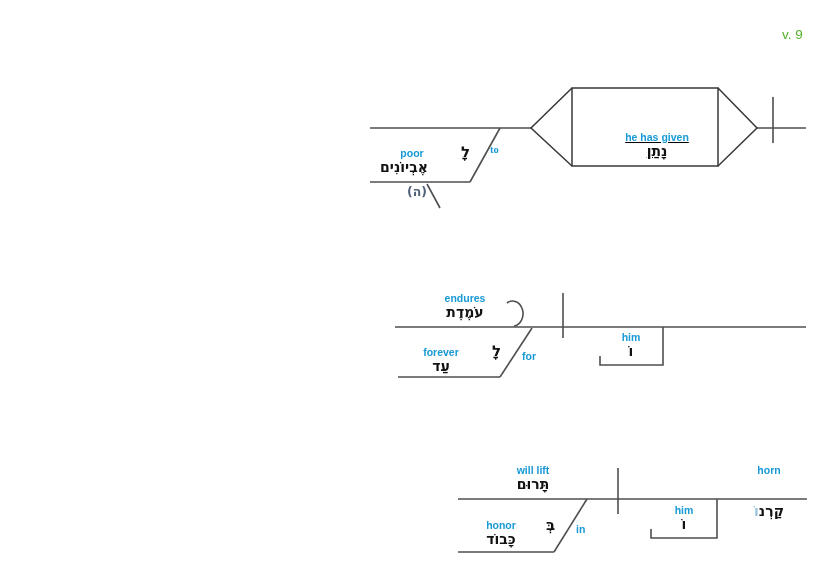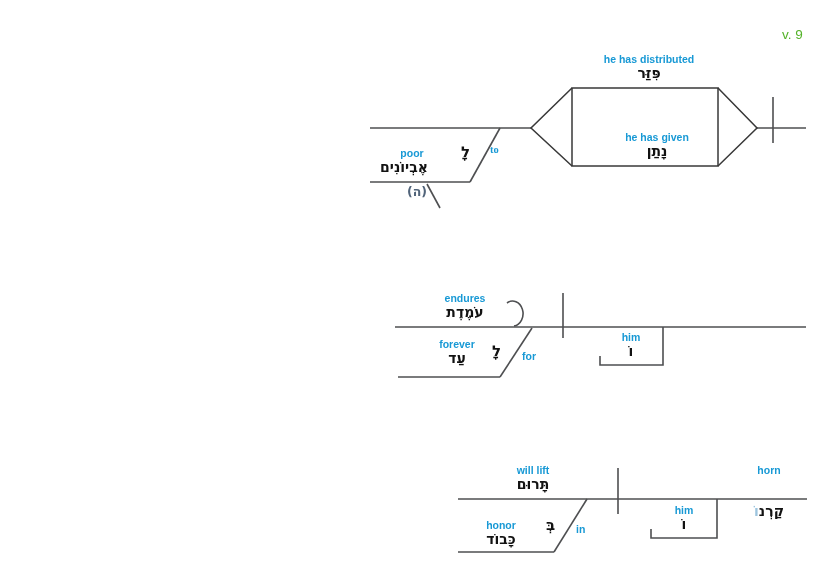--- a/index.html
+++ b/index.html
@@ -52,45 +52,41 @@
     <g stroke="#383838" stroke-width="1.5" fill="none">
 
       <rect x="572" y="88" width="146" height="78"></rect>
       <path d="M572 88 L531 128 L572 166"></path>
       <path d="M718 88 L757 128 L718 166"></path>
     </g>
   </svg>
 
   <div class="verse" style="left:782px;top:28px;">v. 9</div>
 
-  <div class="word" style="left:649px;top:53px;">
-    <span class="gloss">he has distributed</span>
-    <span class="heb">פִּזַּר</span>
-  </div>
-  <div class="word" style="left:657px;top:131px;">
+  <div class="word" style="left:657px;top:131px;text-decoration:underline;">
     <span class="gloss">he has given</span>
     <span class="heb">נָתַן</span>
   </div>
   <div class="word" style="left:404px;top:147px;">
     <span class="gloss nudge-r">poor</span>
     <span class="heb">אֶבְיוֹנִים</span>
   </div>
   <div class="prep-letter" style="left:461px;top:145px;">לָ</div>
   <div class="prep-gloss" style="left:490px;top:145px;font-family:Liberation Serif, serif;">to</div>
   <div class="article" style="left:417px;top:186px;">(ה)</div>
 
   <div class="word" style="left:465px;top:292px;text-align:center;">
     <span class="gloss">endures</span>
     <span class="heb">עֹמֶדֶת</span>
   </div>
   <div class="word" style="left:631px;top:331px;">
     <span class="gloss">him</span>
     <span class="heb">וֹ</span>
   </div>
-  <div class="word" style="left:441px;top:338px;margin-left:16px;">
+  <div class="word" style="left:441px;top:346px;">
     <span class="gloss">forever</span>
     <span class="heb">עַד</span>
   </div>
   <div class="prep-letter" style="left:492px;top:344px;">לָ</div>
   <div class="prep-gloss" style="left:522px;top:351px;">for</div>
 
   <div class="word" style="left:533px;top:464px;justify-content:flex-end;">
     <span class="gloss">will lift</span>
     <span class="heb">תָּרוּם</span>
   </div>

